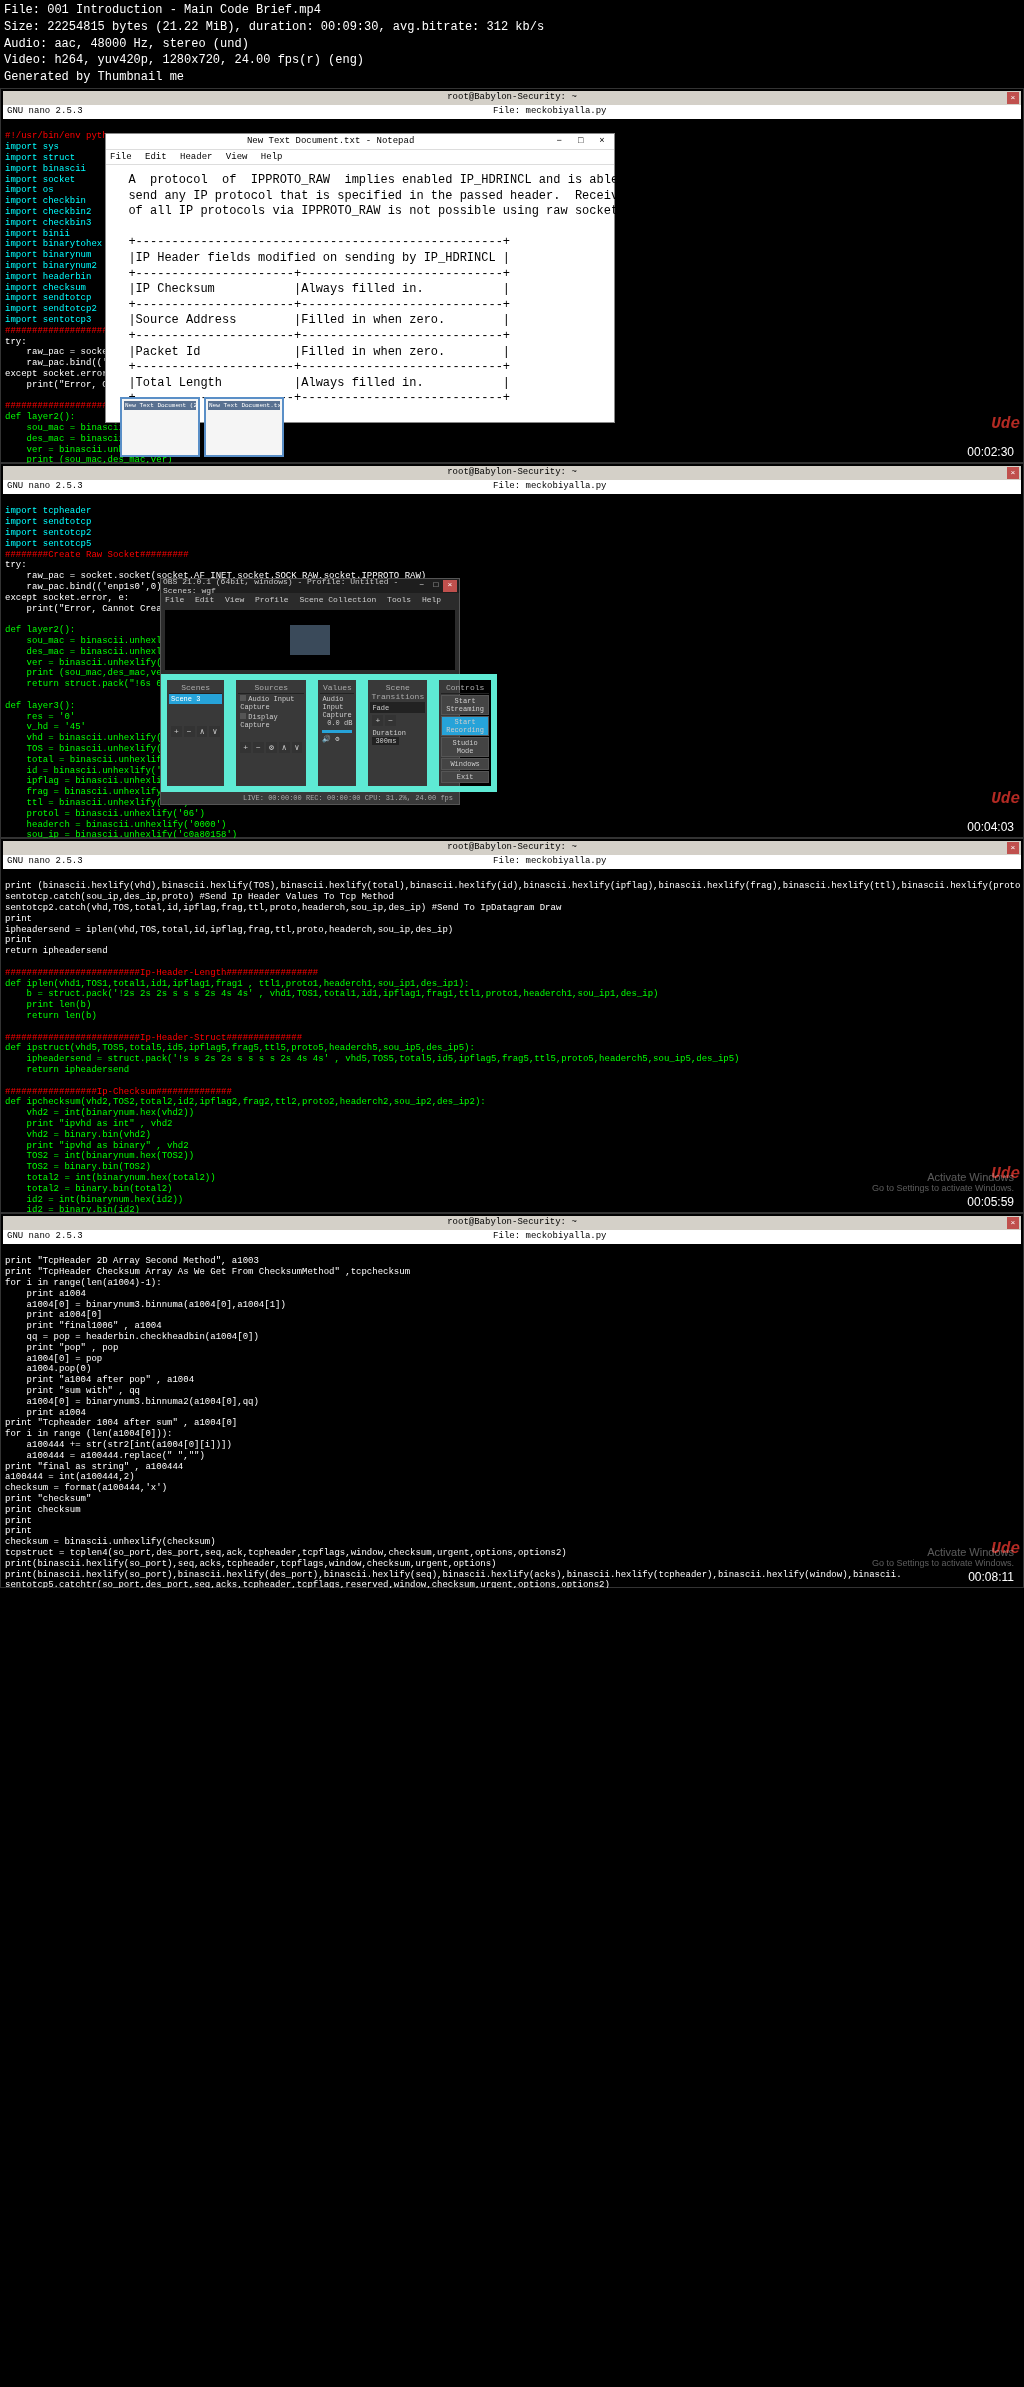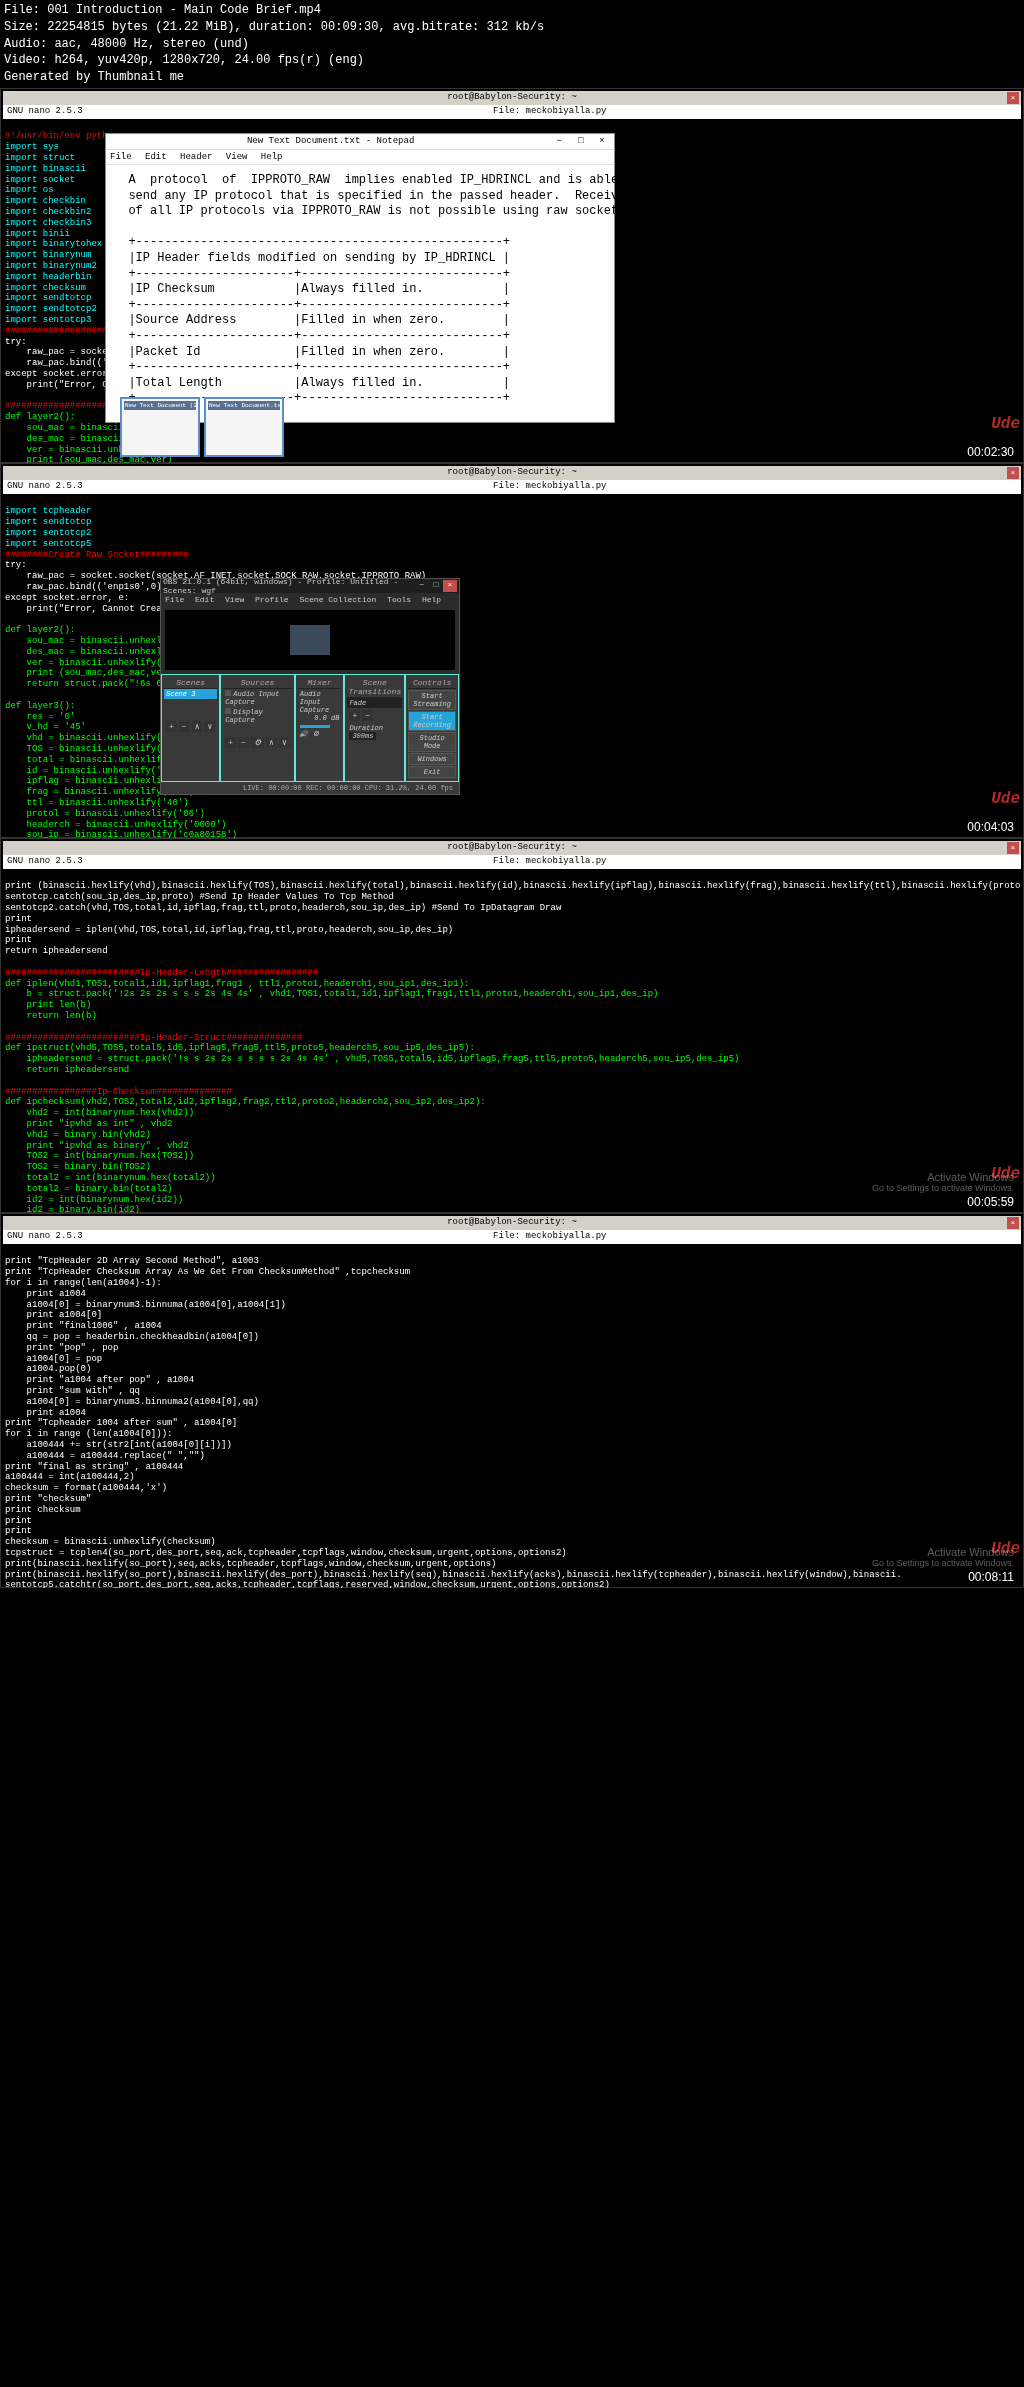--- a/index.html
+++ b/index.html
@@ -125,21 +125,21 @@
   margin: 4px;
   height: 60px;
   display: flex;
   align-items: center;
   justify-content: center;
 }
 .obs-preview-thumb {
   width: 40px; height: 30px; background: #3a4a5a;
 }
 .obs-panels { display: flex; background: #393939; font-size: 8px; color: #ccc; }
-.obs-panel { flex: 1; border: 1px solid #5eead4; padding: 2px; font-style: italic; }
+.obs-panel { flex: 1; border: 6px solid #5eead4; padding: 2px; }
 .obs-panel-title { text-align: center; font-size: 8px; color: #aaa; border-bottom: 1px solid #222; padding: 1px; }
 .obs-item { padding: 1px 2px; font-size: 7px; }
 .obs-checkbox { display: inline-block; width: 6px; height: 6px; background: #555; margin-right: 2px; }
 .obs-btn { background: #444; border: 1px solid #555; padding: 1px 4px; margin: 1px 0; font-size: 7px; display: block; text-align: center; }
 .obs-slider { height: 3px; background: #26a3d9; width: 30px; display: inline-block; }
 .obs-status { background: #393939; font-size: 7px; color: #aaa; text-align: right; padding: 2px 6px; }
 .obs-bottom-ctrl { display: flex; gap: 2px; padding: 2px; }
 .obs-bottom-ctrl span { background: #333; padding: 1px 3px; font-size: 8px; }
 
 .taskbar-thumbs {
@@ -418,21 +418,21 @@
         <div style="height:10px;"></div>
         <div class="obs-bottom-ctrl">
           <span>+</span>
           <span>−</span>
           <span>⚙</span>
           <span>∧</span>
           <span>∨</span>
         </div>
       </div>
       <div class="obs-panel" style="flex:1;">
-        <div class="obs-panel-title">Mixer</div>
+        <div class="obs-panel-title">Values</div>
         <div class="obs-item">
           <span>Audio Input Capture</span>
           <span style="float:right;">0.0 dB</span>
         </div>
         <div class="obs-item"><span class="obs-slider"></span> <span>🔊</span> <span>⚙</span></div>
       </div>
       <div class="obs-panel" style="flex:0.8;">
         <div class="obs-panel-title">Scene Transitions</div>
         <div class="obs-item" style="background:#222;">Fade</div>
         <div class="obs-bottom-ctrl">

